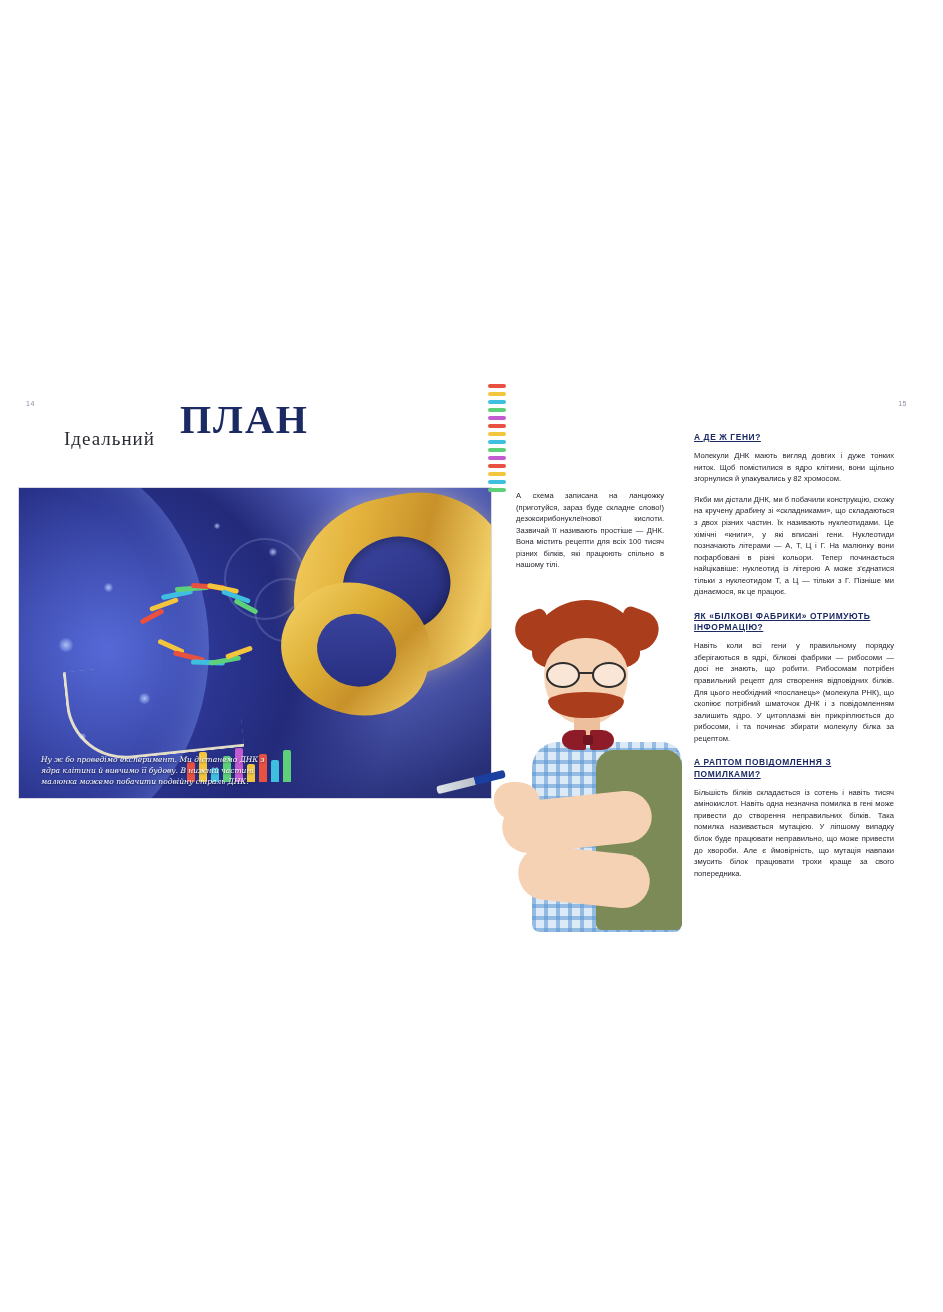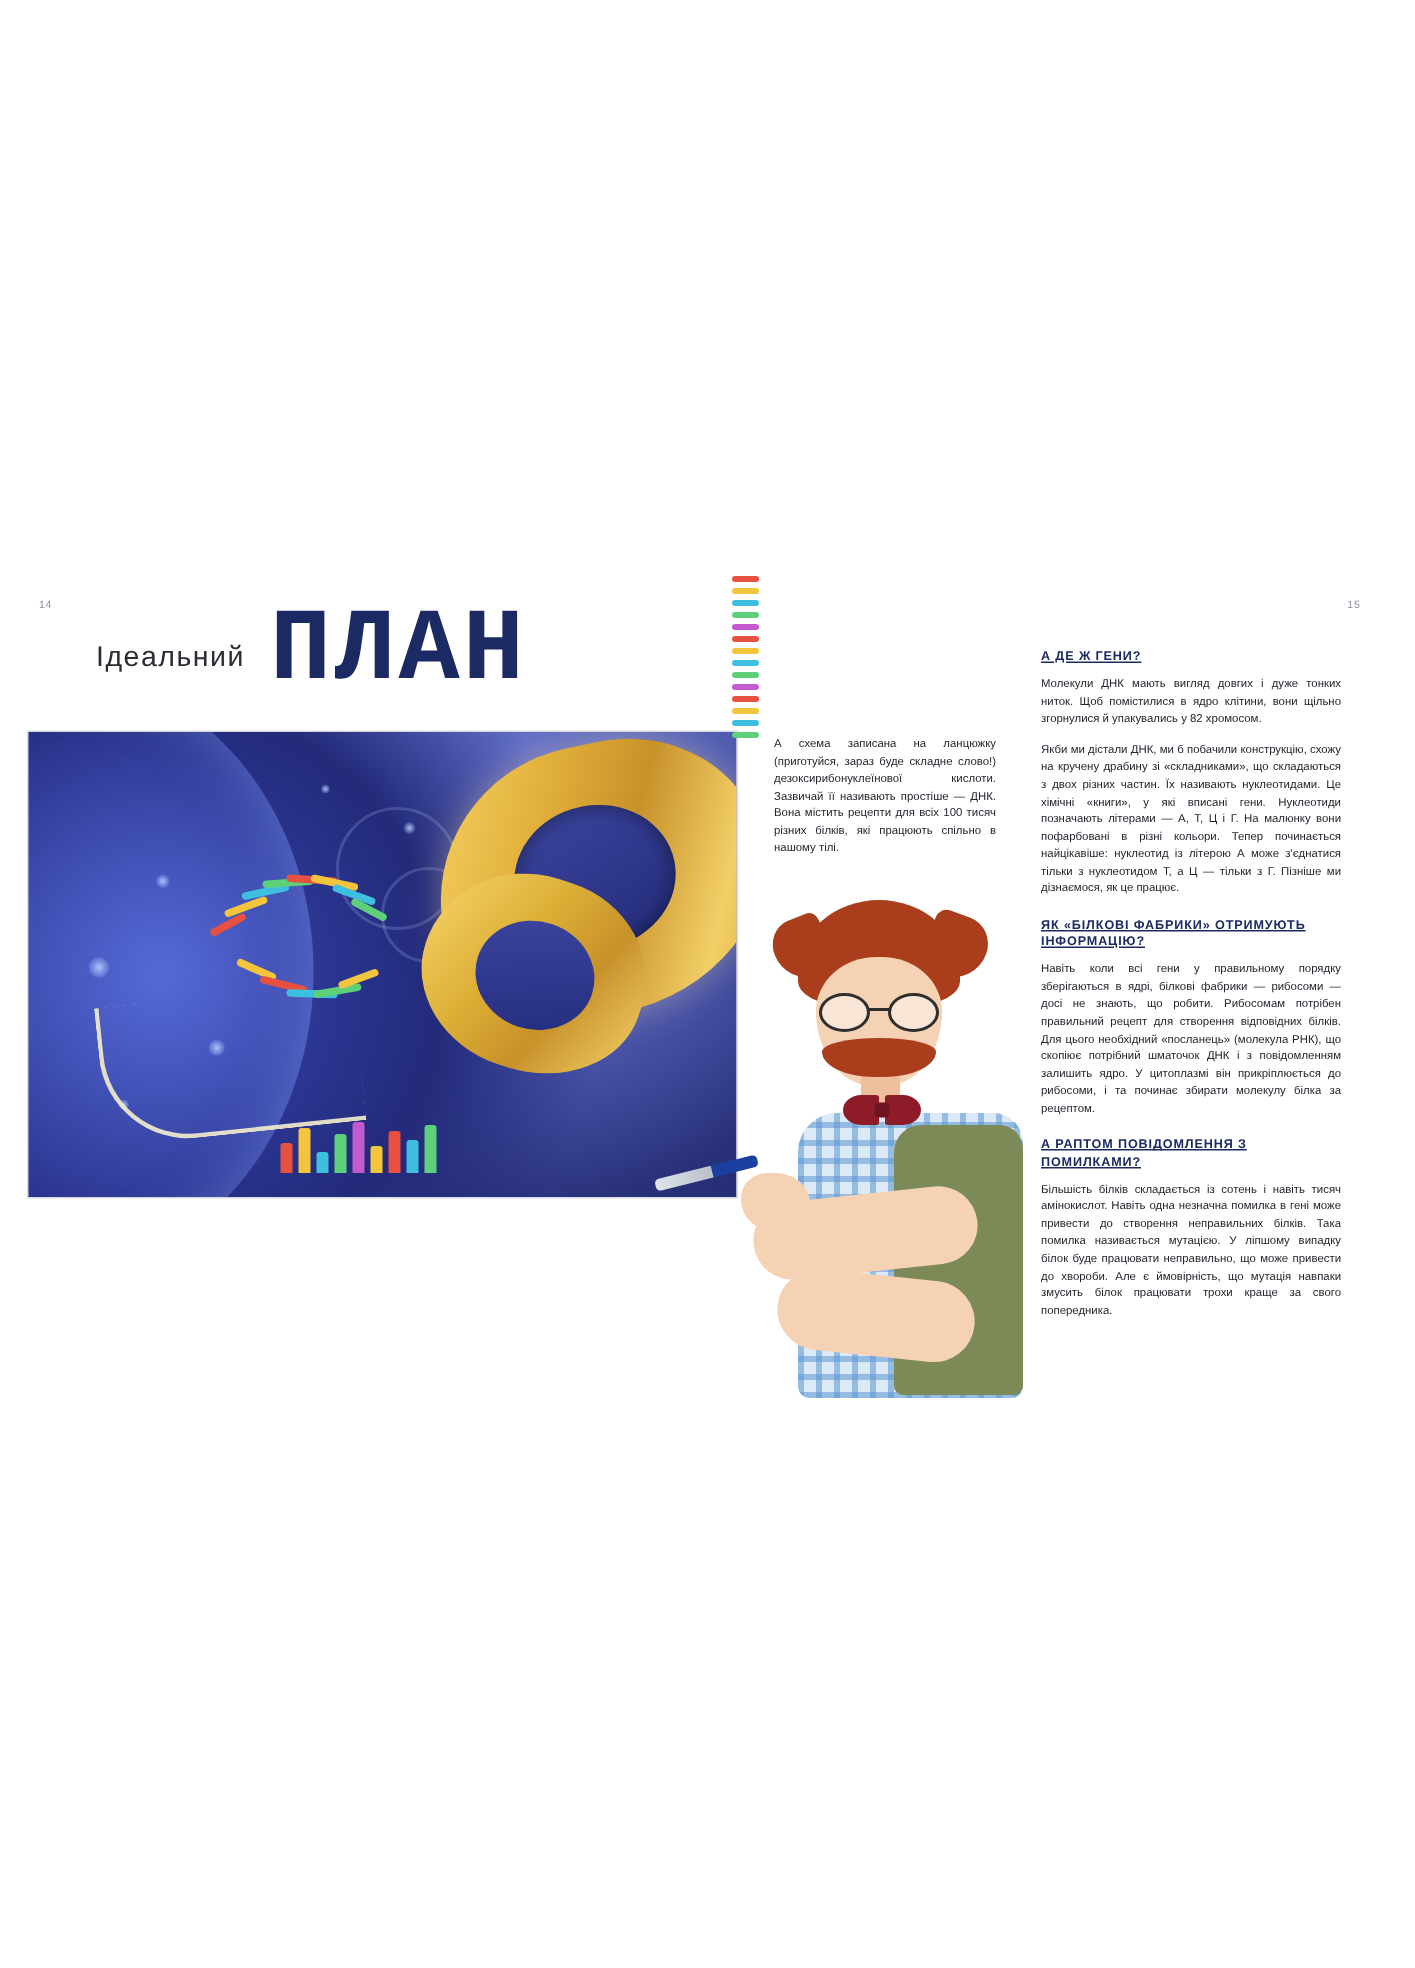--- a/index.html
+++ b/index.html
@@ -39,32 +39,32 @@
     position: absolute;
     left: 52px;
     top: 410px;
     width: 400px;
     height: 80px;
   }
   .title-small {
     position: absolute;
     left: 12px;
     top: 18px;
-    font-family: Liberation Sans, sans-serif;
+    font-family: Liberation Serif, serif;
     font-size: 19px;
     color: #2a2d34;
     letter-spacing: 1px;
   }
   .title-big {
     position: absolute;
     left: 128px;
     top: -14px;
-    font-family: Liberation Mono, monospace;
+    font-family: Liberation Serif, serif;
     font-weight: bold;
-    font-size: 68px;
+    font-size: 40px;
     color: #1b2a63;
     letter-spacing: 2px;
   }
 
   
   .illus {
     position: absolute;
     left: 18px;
     top: 487px;
     width: 472px;
@@ -490,20 +490,21 @@
       <i style="left:12px;  height:30px; background:#f2c53d;"></i>
       <i style="left:24px;  height:14px; background:#3fbfe0;"></i>
       <i style="left:36px;  height:26px; background:#5fd07a;"></i>
       <i style="left:48px;  height:34px; background:#c45ad0;"></i>
       <i style="left:60px;  height:18px; background:#f2c53d;"></i>
       <i style="left:72px;  height:28px; background:#e8503f;"></i>
       <i style="left:84px;  height:22px; background:#3fbfe0;"></i>
       <i style="left:96px;  height:32px; background:#5fd07a;"></i>
     </div>
 
+    <div class="illus-caption">Ну ж бо проведімо експеримент. Ми дістанемо ДНК з ядра клітини й вивчимо її будову. В нижній частині малюнка можемо побачити подвійну спіраль ДНК.</div>
   </div>
 
   <div class="gutter-dna">
     <div class="seg" style="top:2px;   background:#e8503f;"></div>
     <div class="seg" style="top:10px;  background:#f2c53d;"></div>
     <div class="seg" style="top:18px;  background:#3fbfe0;"></div>
     <div class="seg" style="top:26px;  background:#5fd07a;"></div>
     <div class="seg" style="top:34px;  background:#c45ad0;"></div>
     <div class="seg" style="top:42px;  background:#e8503f;"></div>
     <div class="seg" style="top:50px;  background:#f2c53d;"></div>

